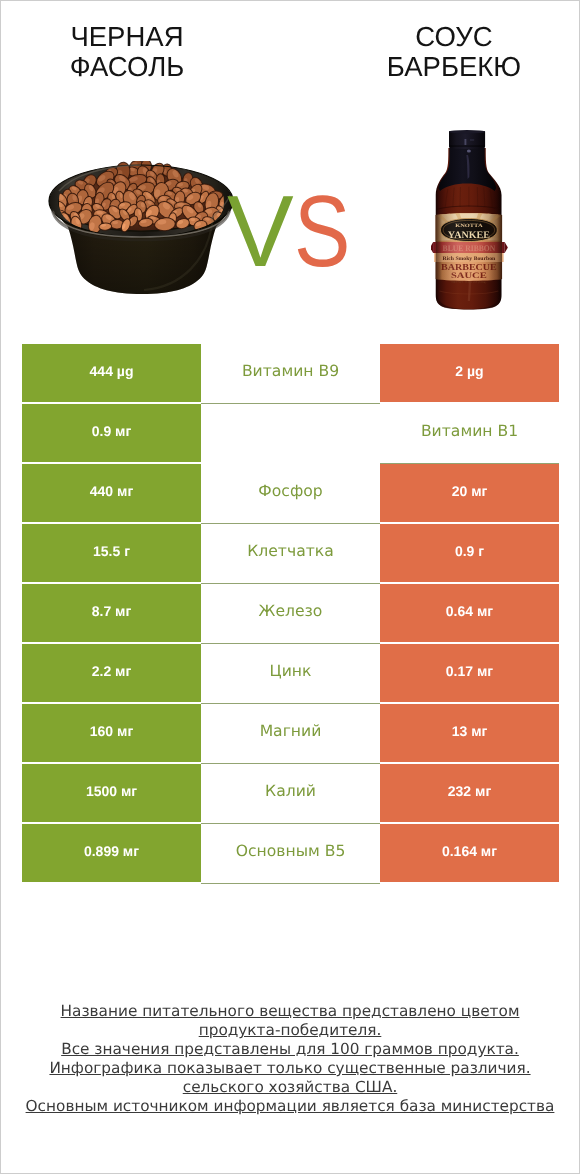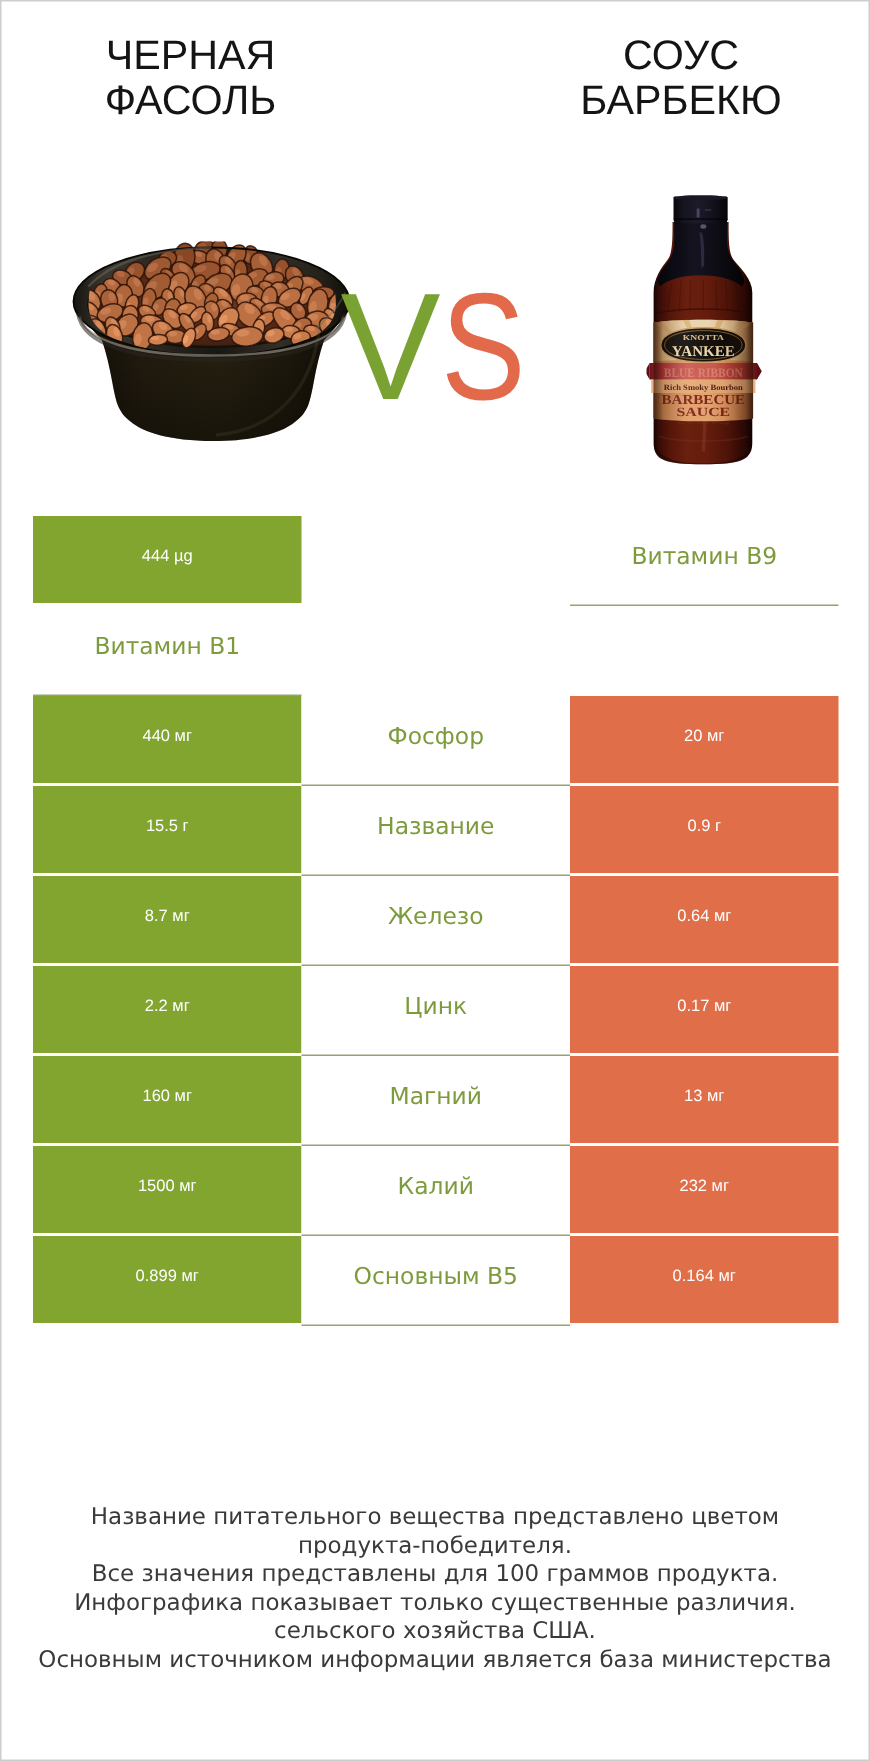--- a/index.html
+++ b/index.html
@@ -26,32 +26,32 @@
         font-weight:400; letter-spacing:0px; font-family:"Liberation Sans", sans-serif;margin-top:16px; }
   .vs span { display:inline-block; }
   .vs .v { color:#7aa232; transform:scale(1.0,1.015);   transform-origin:left top; }
   .vs .s { color:#e2694a; transform:scale(0.845,1.015); transform-origin:left top; }
 
   
   .table { position:absolute; left:21px; top:343px; width:537px; }
   .row   { position:relative; height:58px; margin-bottom:2px; display:flex;
            justify-content:space-between; }
   .cell  { display:flex; align-items:center; justify-content:center;
-           font-size:11px; font-weight:400; box-sizing:border-box; line-height:1; }
+           font-size:14px; font-weight:700; box-sizing:border-box; line-height:1; }
   .cell > span { display:block; transform:translateY(-2px); }
   .c-left  { width:179px; background:#82a52f; color:#ffffff; }
   .c-mid   { width:179px; background:#ffffff; color:#7d9b3c; font-size:15.6px; height:60px; margin-top:0; position:relative; top:0;
              font-family:"DejaVu Sans", sans-serif; font-weight:400;
              border-bottom:1px solid #93a472; }
   .c-right { width:179px; background:#e06e48; color:#ffffff; }
 
   
   .footer { position:absolute; left:0; top:1001px; width:578px; text-align:center;
             font-family:"DejaVu Sans", sans-serif;
-            font-size:15.3px; line-height:19.0px; color:#3a3a3a; font-weight:400; }
+            font-size:15.3px; line-height:19.0px; color:#3a3a3a; font-weight:400;text-decoration:underline; }
 </style>
 </head>
 <body>
 
 <div class="page">
 
   <div class="title tleft">
     <div>ЧЕРНАЯ</div>
     <div>ФАСОЛЬ</div>
   </div>
@@ -444,43 +444,49 @@
   </div>
 
   <div class="table" id="table">
       <div class="row">
         <div class="cell c-left">
           <span>444 µg</span>
         </div>
         <div class="cell c-mid">
           <span>Витамин B9</span>
         </div>
-      </div>
-      <div class="row">
+        <div class="cell c-right">
+          <span>2 µg</span>
+        </div>
+      </div>
+      <div class="row">
+        <div class="cell c-left">
+          <span>0.9 мг</span>
+        </div>
         <div class="cell c-mid">
           <span>Витамин B1</span>
         </div>
       </div>
       <div class="row">
         <div class="cell c-left">
           <span>440 мг</span>
         </div>
         <div class="cell c-mid">
           <span>Фосфор</span>
         </div>
         <div class="cell c-right">
           <span>20 мг</span>
         </div>
       </div>
       <div class="row">
         <div class="cell c-left">
           <span>15.5 г</span>
         </div>
         <div class="cell c-mid">
-          <span>Название</span>
+          <span>Клетчатка</span>
         </div>
         <div class="cell c-right">
           <span>0.9 г</span>
         </div>
       </div>
       <div class="row">
         <div class="cell c-left">
           <span>8.7 мг</span>
         </div>
         <div class="cell c-mid">

